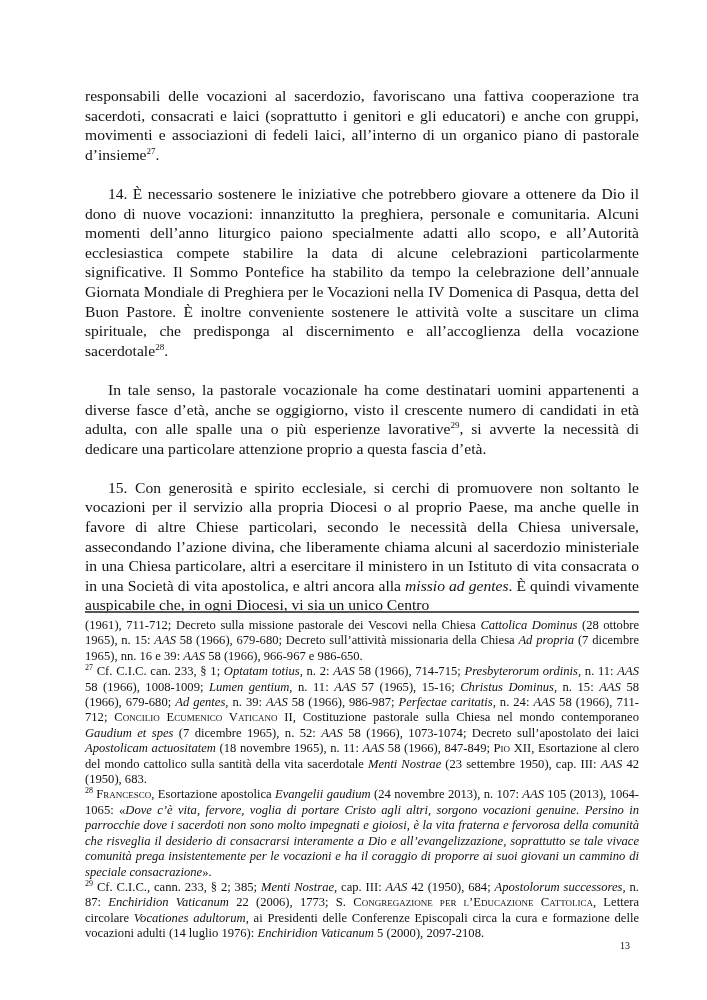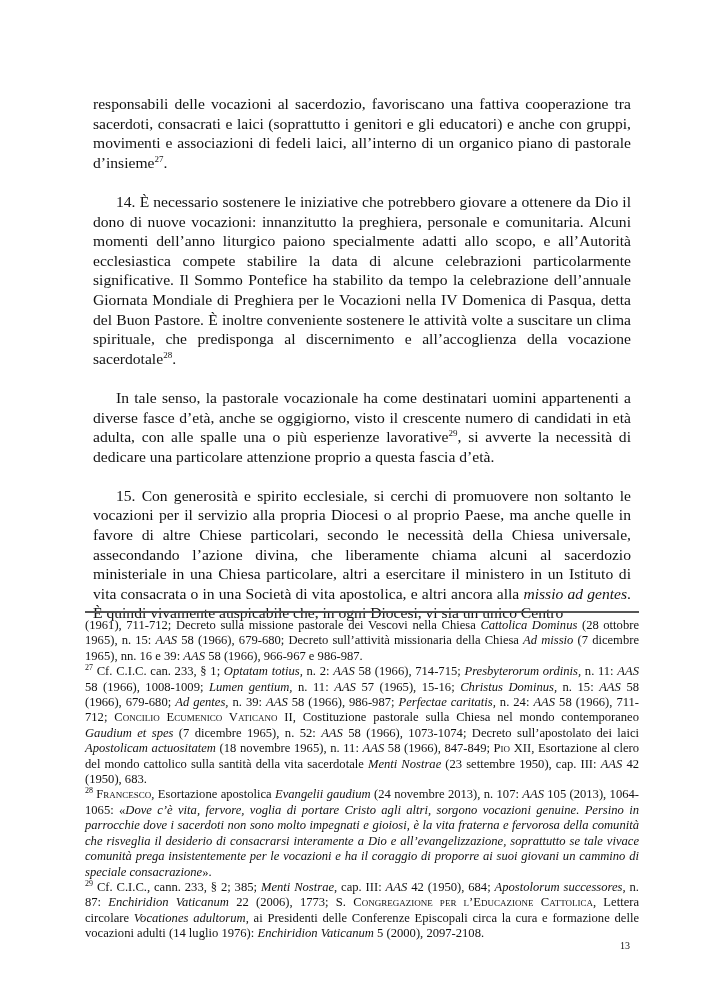--- a/index.html
+++ b/index.html
@@ -18,21 +18,21 @@
     .page {
       position: absolute;
       left: 85px;
       top: 86px;
       width: 554px;
     }
     .body-text {
       font-size: 15.6px;
       line-height: 19.6px;
       text-align: justify;
-      margin: 8px;
+      margin: 0;
     }
     .body-text p {
       margin: 0 0 19.6px 0;
       text-indent: 0;
     }
     .body-text p.indent {
       text-indent: 23px;
     }
     sup {
       font-size: 9px;
@@ -80,19 +80,19 @@
       <p><span>responsabili delle vocazioni al sacerdozio, favoriscano una fattiva cooperazione tra sacerdoti, consacrati e laici (soprattutto i genitori e gli educatori) e anche con gruppi, movimenti e associazioni di fedeli laici, all’interno di un organico piano di pastorale d’insieme</span><sup>27</sup><span>.</span></p>
       <p class="indent"><span>14. È necessario sostenere le iniziative che potrebbero giovare a ottenere da Dio il dono di nuove vocazioni: innanzitutto la preghiera, personale e comunitaria. Alcuni momenti dell’anno liturgico paiono specialmente adatti allo scopo, e all’Autorità ecclesiastica compete stabilire la data di alcune celebrazioni particolarmente significative. Il Sommo Pontefice ha stabilito da tempo la celebrazione dell’annuale Giornata Mondiale di Preghiera per le Vocazioni nella IV Domenica di Pasqua, detta del Buon Pastore. È inoltre conveniente sostenere le attività volte a suscitare un clima spirituale, che predisponga al discernimento e all’accoglienza della vocazione sacerdotale</span><sup>28</sup><span>.</span></p>
       <p class="indent"><span>In tale senso, la pastorale vocazionale ha come destinatari uomini appartenenti a diverse fasce d’età, anche se oggigiorno, visto il crescente numero di candidati in età adulta, con alle spalle una o più esperienze lavorative</span><sup>29</sup><span>, si avverte la necessità di dedicare una particolare attenzione proprio a questa fascia d’età.</span></p>
       <p class="indent"><span>15. Con generosità e spirito ecclesiale, si cerchi di promuovere non soltanto le vocazioni per il servizio alla propria Diocesi o al proprio Paese, ma anche quelle in favore di altre Chiese particolari, secondo le necessità della Chiesa universale, assecondando l’azione divina, che liberamente chiama alcuni al sacerdozio ministeriale in una Chiesa particolare, altri a esercitare il ministero in un Istituto di vita consacrata o in una Società di vita apostolica, e altri ancora alla </span><i>missio ad gentes</i><span>. È quindi vivamente auspicabile che, in ogni Diocesi, vi sia un unico Centro</span></p>
     </div>
 </div>
 
 <div class="rule"></div>
 
 <div class="footnotes" id="footnote-container">
-    <p><span>(1961), 711-712; Decreto sulla missione pastorale dei Vescovi nella Chiesa </span><i>Cattolica Dominus</i><span> (28 ottobre 1965), n. 15: </span><i>AAS</i><span> 58 (1966), 679-680; Decreto sull’attività missionaria della Chiesa </span><i>Ad missio</i><span> (7 dicembre 1965), nn. 16 e 39: </span><i>AAS</i><span> 58 (1966), 966-967 e 986-987.</span></p>
+    <p><span>(1961), 711-712; Decreto sulla missione pastorale dei Vescovi nella Chiesa </span><i>Cattolica Dominus</i><span> (28 ottobre 1965), n. 15: </span><i>AAS</i><span> 58 (1966), 679-680; Decreto sull’attività missionaria della Chiesa </span><i>Ad propria</i><span> (7 dicembre 1965), nn. 16 e 39: </span><i>AAS</i><span> 58 (1966), 966-967 e 986-650.</span></p>
     <p><sup>27</sup><span> Cf. C.I.C. can. 233, § 1; </span><i>Optatam totius,</i><span> n. 2: </span><i>AAS</i><span> 58 (1966), 714-715; </span><i>Presbyterorum ordinis,</i><span> n. 11: </span><i>AAS</i><span> 58 (1966), 1008-1009; </span><i>Lumen gentium,</i><span> n. 11: </span><i>AAS</i><span> 57 (1965), 15-16; </span><i>Christus Dominus,</i><span> n. 15: </span><i>AAS</i><span> 58 (1966), 679-680; </span><i>Ad gentes,</i><span> n. 39: </span><i>AAS</i><span> 58 (1966), 986-987; </span><i>Perfectae caritatis,</i><span> n. 24: </span><i>AAS</i><span> 58 (1966), 711-712; </span><span class="sc">Concilio Ecumenico Vaticano</span><span> II, Costituzione pastorale sulla Chiesa nel mondo contemporaneo </span><i>Gaudium et spes</i><span> (7 dicembre 1965), n. 52: </span><i>AAS</i><span> 58 (1966), 1073-1074; Decreto sull’apostolato dei laici </span><i>Apostolicam actuositatem</i><span> (18 novembre 1965), n. 11: </span><i>AAS</i><span> 58 (1966), 847-849; </span><span class="sc">Pio</span><span> XII, Esortazione al clero del mondo cattolico sulla santità della vita sacerdotale </span><i>Menti Nostrae</i><span> (23 settembre 1950), cap. III: </span><i>AAS</i><span> 42 (1950), 683.</span></p>
     <p><sup>28</sup><span> </span><span class="sc">Francesco</span><span>, Esortazione apostolica </span><i>Evangelii gaudium</i><span> (24 novembre 2013), n. 107: </span><i>AAS</i><span> 105 (2013), 1064-1065: «</span><i>Dove c’è vita, fervore, voglia di portare Cristo agli altri, sorgono vocazioni genuine. Persino in parrocchie dove i sacerdoti non sono molto impegnati e gioiosi, è la vita fraterna e fervorosa della comunità che risveglia il desiderio di consacrarsi interamente a Dio e all’evangelizzazione, soprattutto se tale vivace comunità prega insistentemente per le vocazioni e ha il coraggio di proporre ai suoi giovani un cammino di speciale consacrazione</i><span>».</span></p>
     <p><sup>29</sup><span> Cf. C.I.C., cann. 233, § 2; 385; </span><i>Menti Nostrae</i><span>, cap. III: </span><i>AAS</i><span> 42 (1950), 684; </span><i>Apostolorum successores</i><span>, n. 87: </span><i>Enchiridion Vaticanum</i><span> 22 (2006), 1773; S. </span><span class="sc">Congregazione per l’Educazione Cattolica</span><span>, Lettera circolare </span><i>Vocationes adultorum</i><span>, ai Presidenti delle Conferenze Episcopali circa la cura e formazione delle vocazioni adulti (14 luglio 1976): </span><i>Enchiridion Vaticanum</i><span> 5 (2000), 2097-2108.</span></p>
   </div>
 
 <div class="page-number">13</div>
 
 </body></html>

